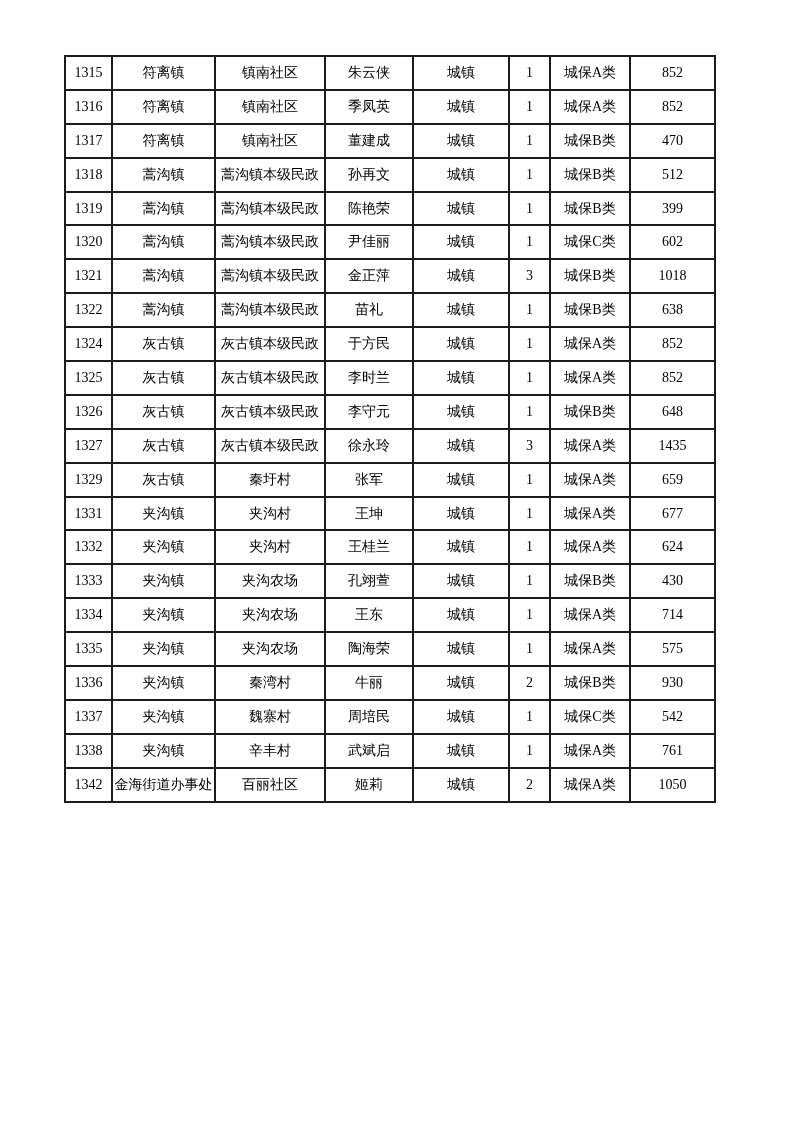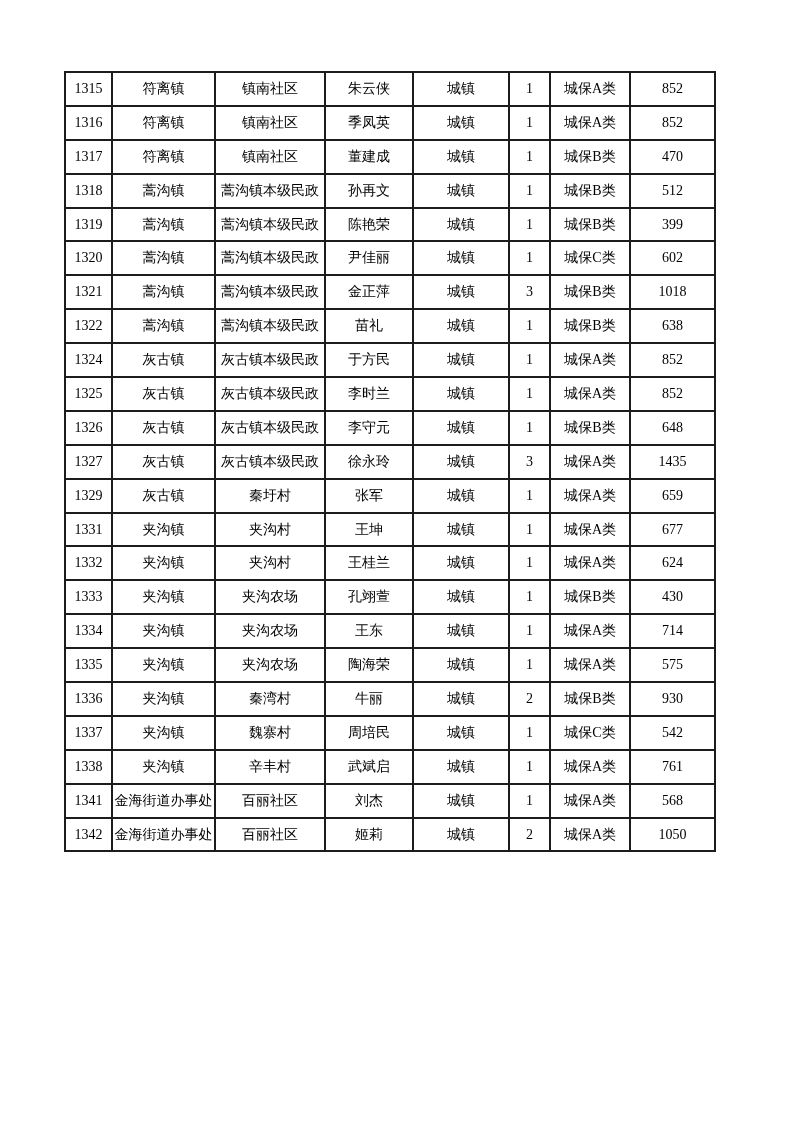--- a/index.html
+++ b/index.html
@@ -16,21 +16,21 @@
   .page {
     position: relative;
     width: 794px;
     height: 1122px;
     background: #ffffff;
     overflow: hidden;
   }
   table.grid {
     position: absolute;
     left: 64px;
-    top: 71px;
+    top: 55px;
     width: 652px;
     border-collapse: collapse;
     table-layout: fixed;
   }
   table.grid td {
     border: 2px solid #1c1c1c;
     height: 31.9px;
     padding: 0 1px;
     text-align: center;
     vertical-align: middle;
@@ -264,30 +264,20 @@
           <td class="num">1338</td>
           <td>夹沟镇</td>
           <td>辛丰村</td>
           <td>武斌启</td>
           <td>城镇</td>
           <td class="num">1</td>
           <td>城保A类</td>
           <td class="num">761</td>
         </tr>
         <tr>
-          <td class="num">1341</td>
-          <td>金海街道办事处</td>
-          <td>百丽社区</td>
-          <td>刘杰</td>
-          <td>城镇</td>
-          <td class="num">1</td>
-          <td>城保A类</td>
-          <td class="num">568</td>
-        </tr>
-        <tr>
           <td class="num">1342</td>
           <td>金海街道办事处</td>
           <td>百丽社区</td>
           <td>姬莉</td>
           <td>城镇</td>
           <td class="num">2</td>
           <td>城保A类</td>
           <td class="num">1050</td>
         </tr>
       </tbody>

